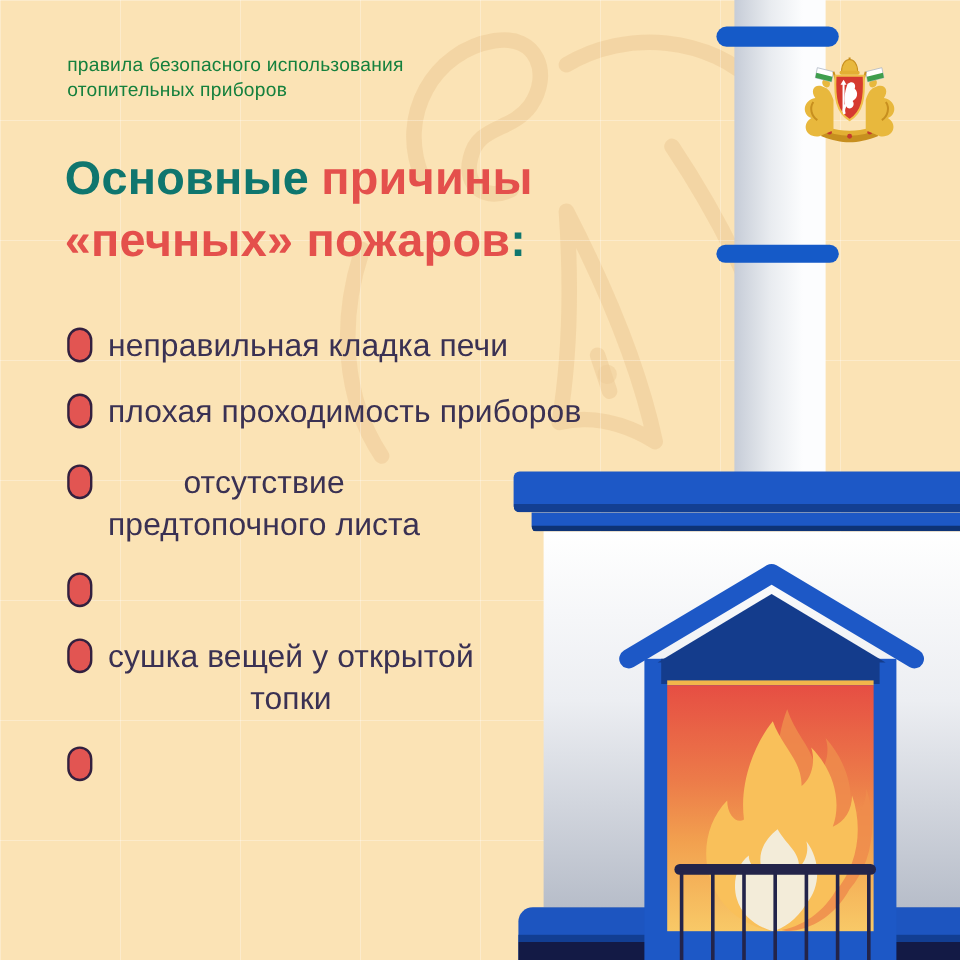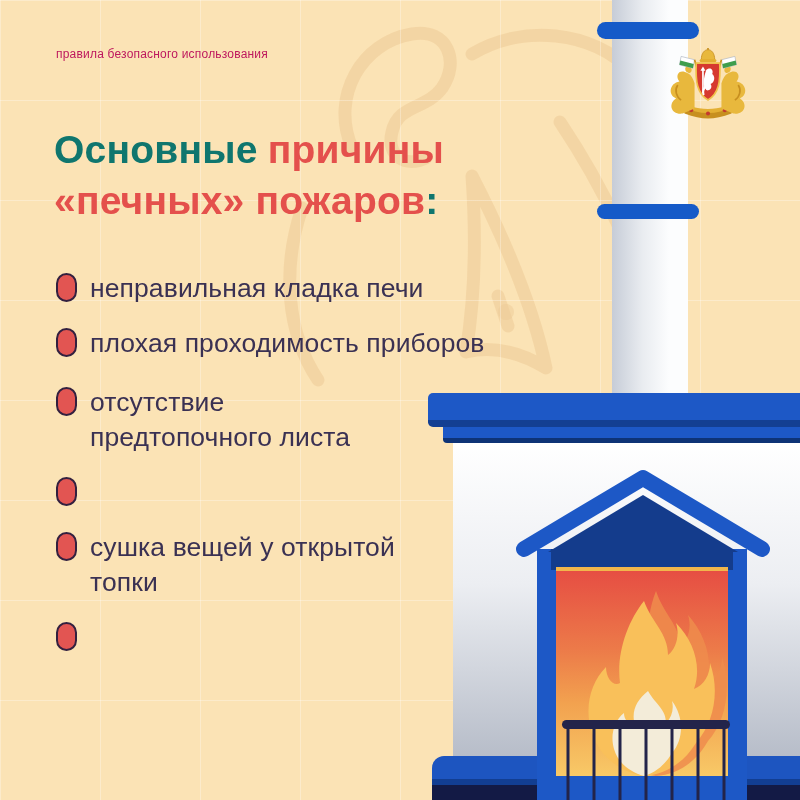--- a/index.html
+++ b/index.html
@@ -6,34 +6,34 @@
   body{width:800px;height:800px;overflow:hidden;font-family:"Liberation Sans",sans-serif;}
   .poster{position:relative;width:800px;height:800px;background:#fbe3b5;overflow:hidden;}
   .grid-texture{position:absolute;inset:0;
     background-image:
       repeating-linear-gradient(to right, rgba(255,255,255,.30) 0 1px, transparent 1px 100px),
       repeating-linear-gradient(to bottom, rgba(255,255,255,.30) 0 1px, transparent 1px 100px);
     pointer-events:none;}
   .doodle{position:absolute;inset:0;}
 
   
-  .caption{position:absolute;left:56px;top:44px;font-size:12px;line-height:21px;
-    color:#be185d;letter-spacing:.2px;}
+  .caption{position:absolute;left:56px;top:44px;font-size:16px;line-height:21px;
+    color:#15803d;letter-spacing:.2px;}
   .title{position:absolute;left:54px;top:124px;width:440px;margin:0;
     font-size:39px;line-height:51px;font-weight:700;letter-spacing:.2px;}
   .t-navy{color:#0f766e;}
   .t-red{color:#e4504c;margin-top:40px;}
   .t-navy-first{margin-right:.26em;}
 
   .reasons{position:absolute;left:56px;top:0;margin:0;padding:0;list-style:none;width:470px;}
   .reasons li{position:absolute;left:0;display:flex;align-items:flex-start;}
   .bullet{flex:0 0 auto;width:21px;height:29px;margin-top:2px;border-radius:11px;
     background:#e25552;border:2.5px solid #33203f;box-sizing:border-box;}
   .reason-text{margin-left:13px;font-size:26.5px;line-height:35px;color:#3a3153;
-    white-space:pre-line;letter-spacing:.1px;}
+    white-space:pre-line;letter-spacing:.1px;text-align:center;}
 
   
   .pipe{position:absolute;left:612px;top:0;width:76px;height:394px;
     background:linear-gradient(to right,#c6ccd7 0%,#e9ecf0 40%,#fcfdfe 75%);}
   .pipe-band{position:absolute;background:#155ac8;border-radius:9px;}
   .band-1{left:597px;top:22px;width:102px;height:17px;}
   .band-2{left:597px;top:204px;width:102px;height:15px;border-radius:8px;}
   .emblem{position:absolute;left:656px;top:48px;width:104px;height:84px;}
 
   .mantel-top{position:absolute;left:428px;top:393px;width:372px;height:34px;
@@ -167,20 +167,21 @@
       <rect x="60.5" y="12" width="3" height="74"></rect>
       <rect x="86.5" y="12" width="3" height="74"></rect>
       <rect x="112.5" y="12" width="3" height="74"></rect>
       <rect x="138.5" y="12" width="3" height="74"></rect>
       <rect x="164.5" y="12" width="3" height="74"></rect>
     </g>
   </svg>
 
   <div class="caption">
     <div>правила безопасного использования</div>
+    <div>отопительных приборов</div>
   </div>
 
   <h1 class="title">
     <span class="t-navy t-navy-first">Основные</span><span class="t-red">причины</span><br>
     <span class="t-red">«печных» пожаров</span><span class="t-navy">:</span>
   </h1>
 
   <ul class="reasons">
     <li style="top:271px">
       <span class="bullet"></span>

